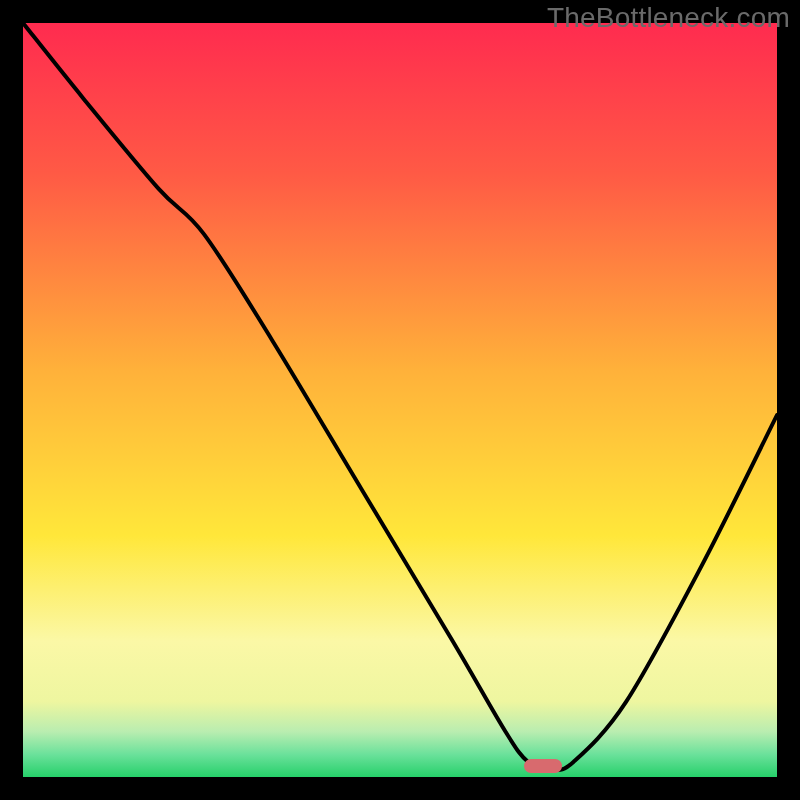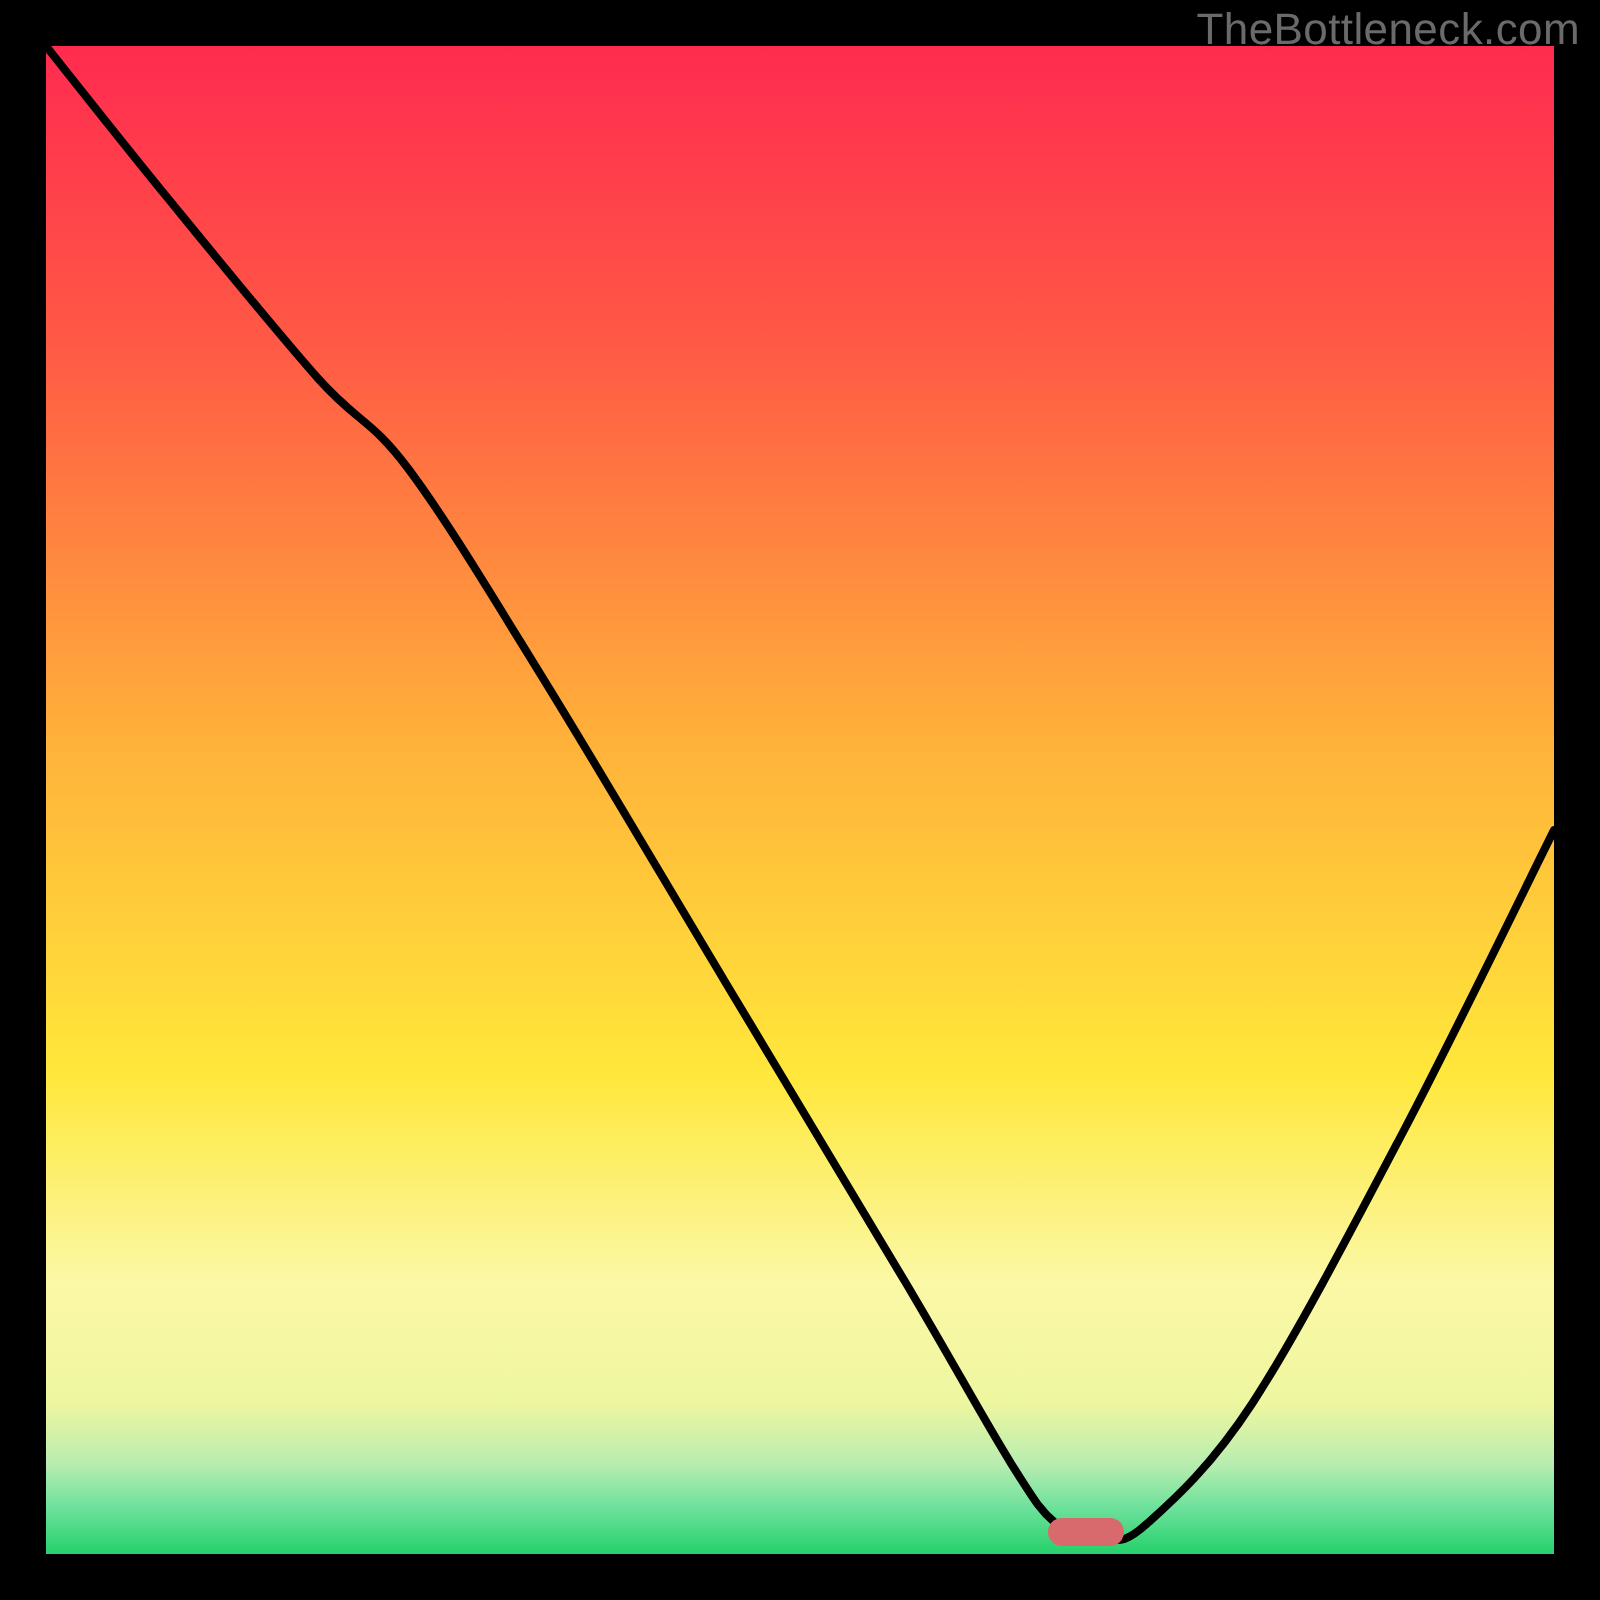--- a/index.html
+++ b/index.html
@@ -23,21 +23,21 @@
     top: 23px;
     width: 754px;
     height: 754px;
     overflow: hidden;
   }
   .watermark {
     position: absolute;
     top: 2px;
     right: 10px;
     color: #6a6a6a;
-    font-size: 22px;
+    font-size: 28px;
     letter-spacing: 0.2px;
     font-weight: 400;
     font-family: Arial, Helvetica, sans-serif;
   }
   .grad {
     position: absolute;
     left: 0; top: 0; width: 100%; height: 100%;
   }
   .curve {
     position: absolute;

